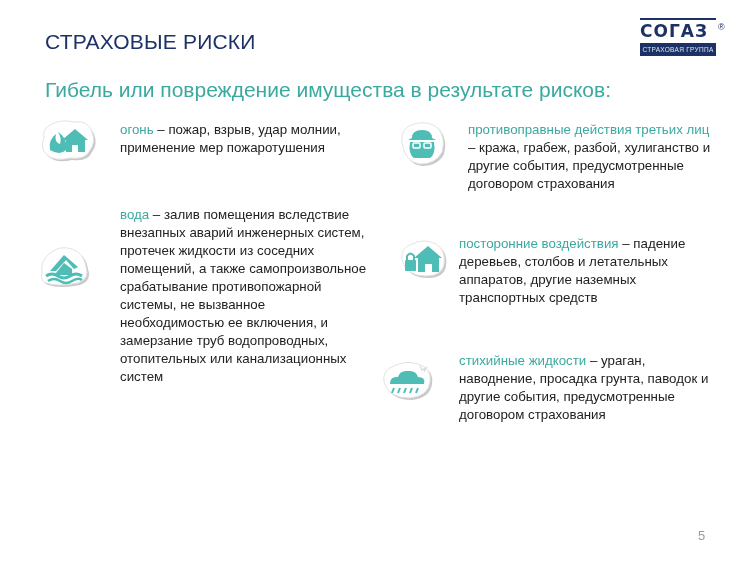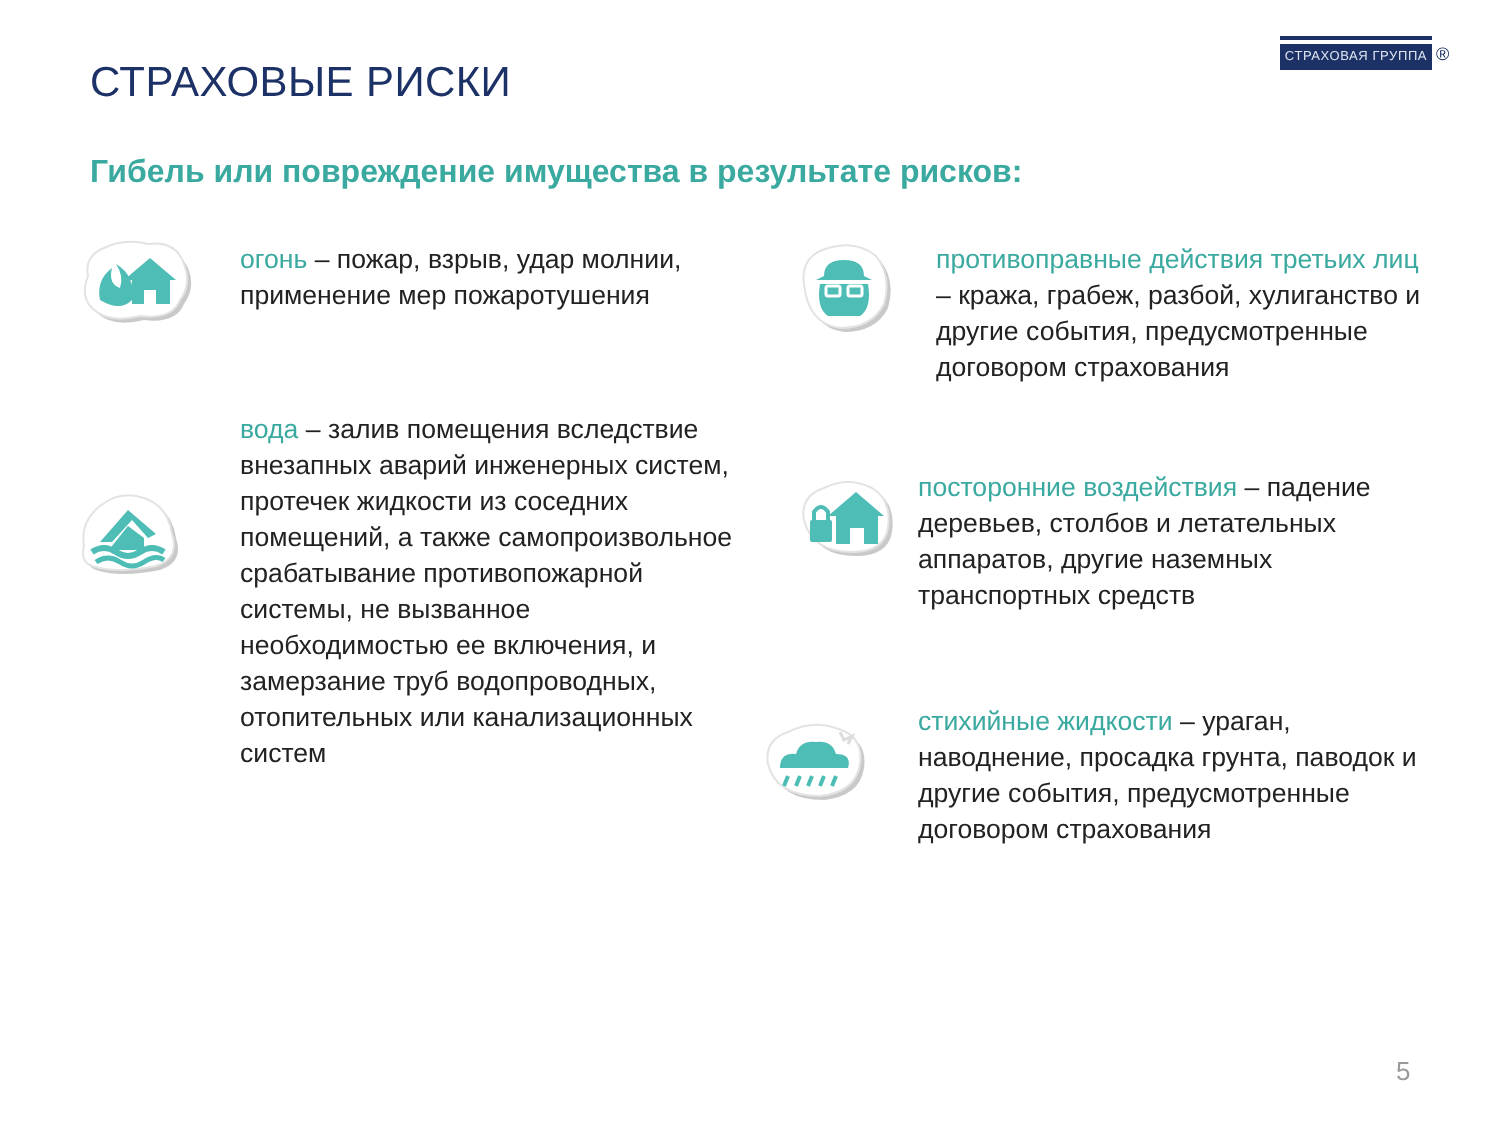--- a/index.html
+++ b/index.html
@@ -6,21 +6,21 @@
   body {
     width: 750px; height: 561px; background: #ffffff; position: relative; overflow: hidden;
     font-family: "Liberation Sans", "DejaVu Sans", sans-serif;
   }
   .title {
     position: absolute; left: 45px; top: 30px;
     font-size: 21px; font-weight: normal; color: #1c3165; letter-spacing: 0.2px;
   }
   .subtitle {
     position: absolute; left: 45px; top: 78px;
-    font-size: 16px; font-weight: bold; color: #3aa99f;
+    font-size: 21px; font-weight: normal; color: #3aa99f;
   }
   .logo { position: absolute; left: 640px; top: 18px; width: 90px; }
   .logo .bar { height: 2px; background: #1c3165; width: 76px; }
   .logo .word {
     font-family: "DejaVu Sans", sans-serif; font-weight: bold; font-size: 17px;
     color: #1c3165; letter-spacing: 1px; margin-top: 1px; line-height: 20px;
   }
   .logo .reg { position: absolute; left: 78px; top: 4px; font-size: 9px; color: #1c3165; }
   .logo .sub {
     background: #1c3165; color: #dfe6f2; font-size: 6.5px; width: 76px; height: 13px;
@@ -32,20 +32,21 @@
   .page-num { position: absolute; left: 698px; top: 528px; font-size: 13px; color: #9a9a9a; }
 </style>
 </head>
 <body>
 
 <div class="title">СТРАХОВЫЕ РИСКИ</div>
 <div class="subtitle">Гибель или повреждение имущества в результате рисков:</div>
 
 <div class="logo">
   <div class="bar"></div>
+  <div class="word">СОГАЗ</div>
   <span class="reg">®</span>
   <div class="sub">СТРАХОВАЯ ГРУППА</div>
 </div>
 
 <svg class="icon" style="left:40px;top:120px" width="58" height="44" viewBox="0 0 58 44">
   <path d="M6 20 Q2 10 12 6 Q22 0 34 4 Q48 2 54 14 Q58 24 52 32 Q48 42 32 40 Q16 44 8 36 Q2 30 6 20Z" fill="#c9c9c9"></path>
   <path d="M4 18 Q2 8 12 4 Q22 -1 34 2 Q48 0 52 12 Q56 22 50 30 Q46 40 30 38 Q14 42 6 34 Q0 28 4 18Z" fill="#fff" stroke="#e3e3e3"></path>
   <path d="M10 30 Q8 20 16 14 Q14 22 20 24 Q22 18 18 12 Q28 18 26 30 Q20 36 10 30Z" fill="#4dbdb5"></path>
   <path d="M22 20 L35 9 L48 20 L45 20 L45 32 L38 32 L38 25 L32 25 L32 32 L26 32 L26 20Z" fill="#4dbdb5"></path>
 </svg>

